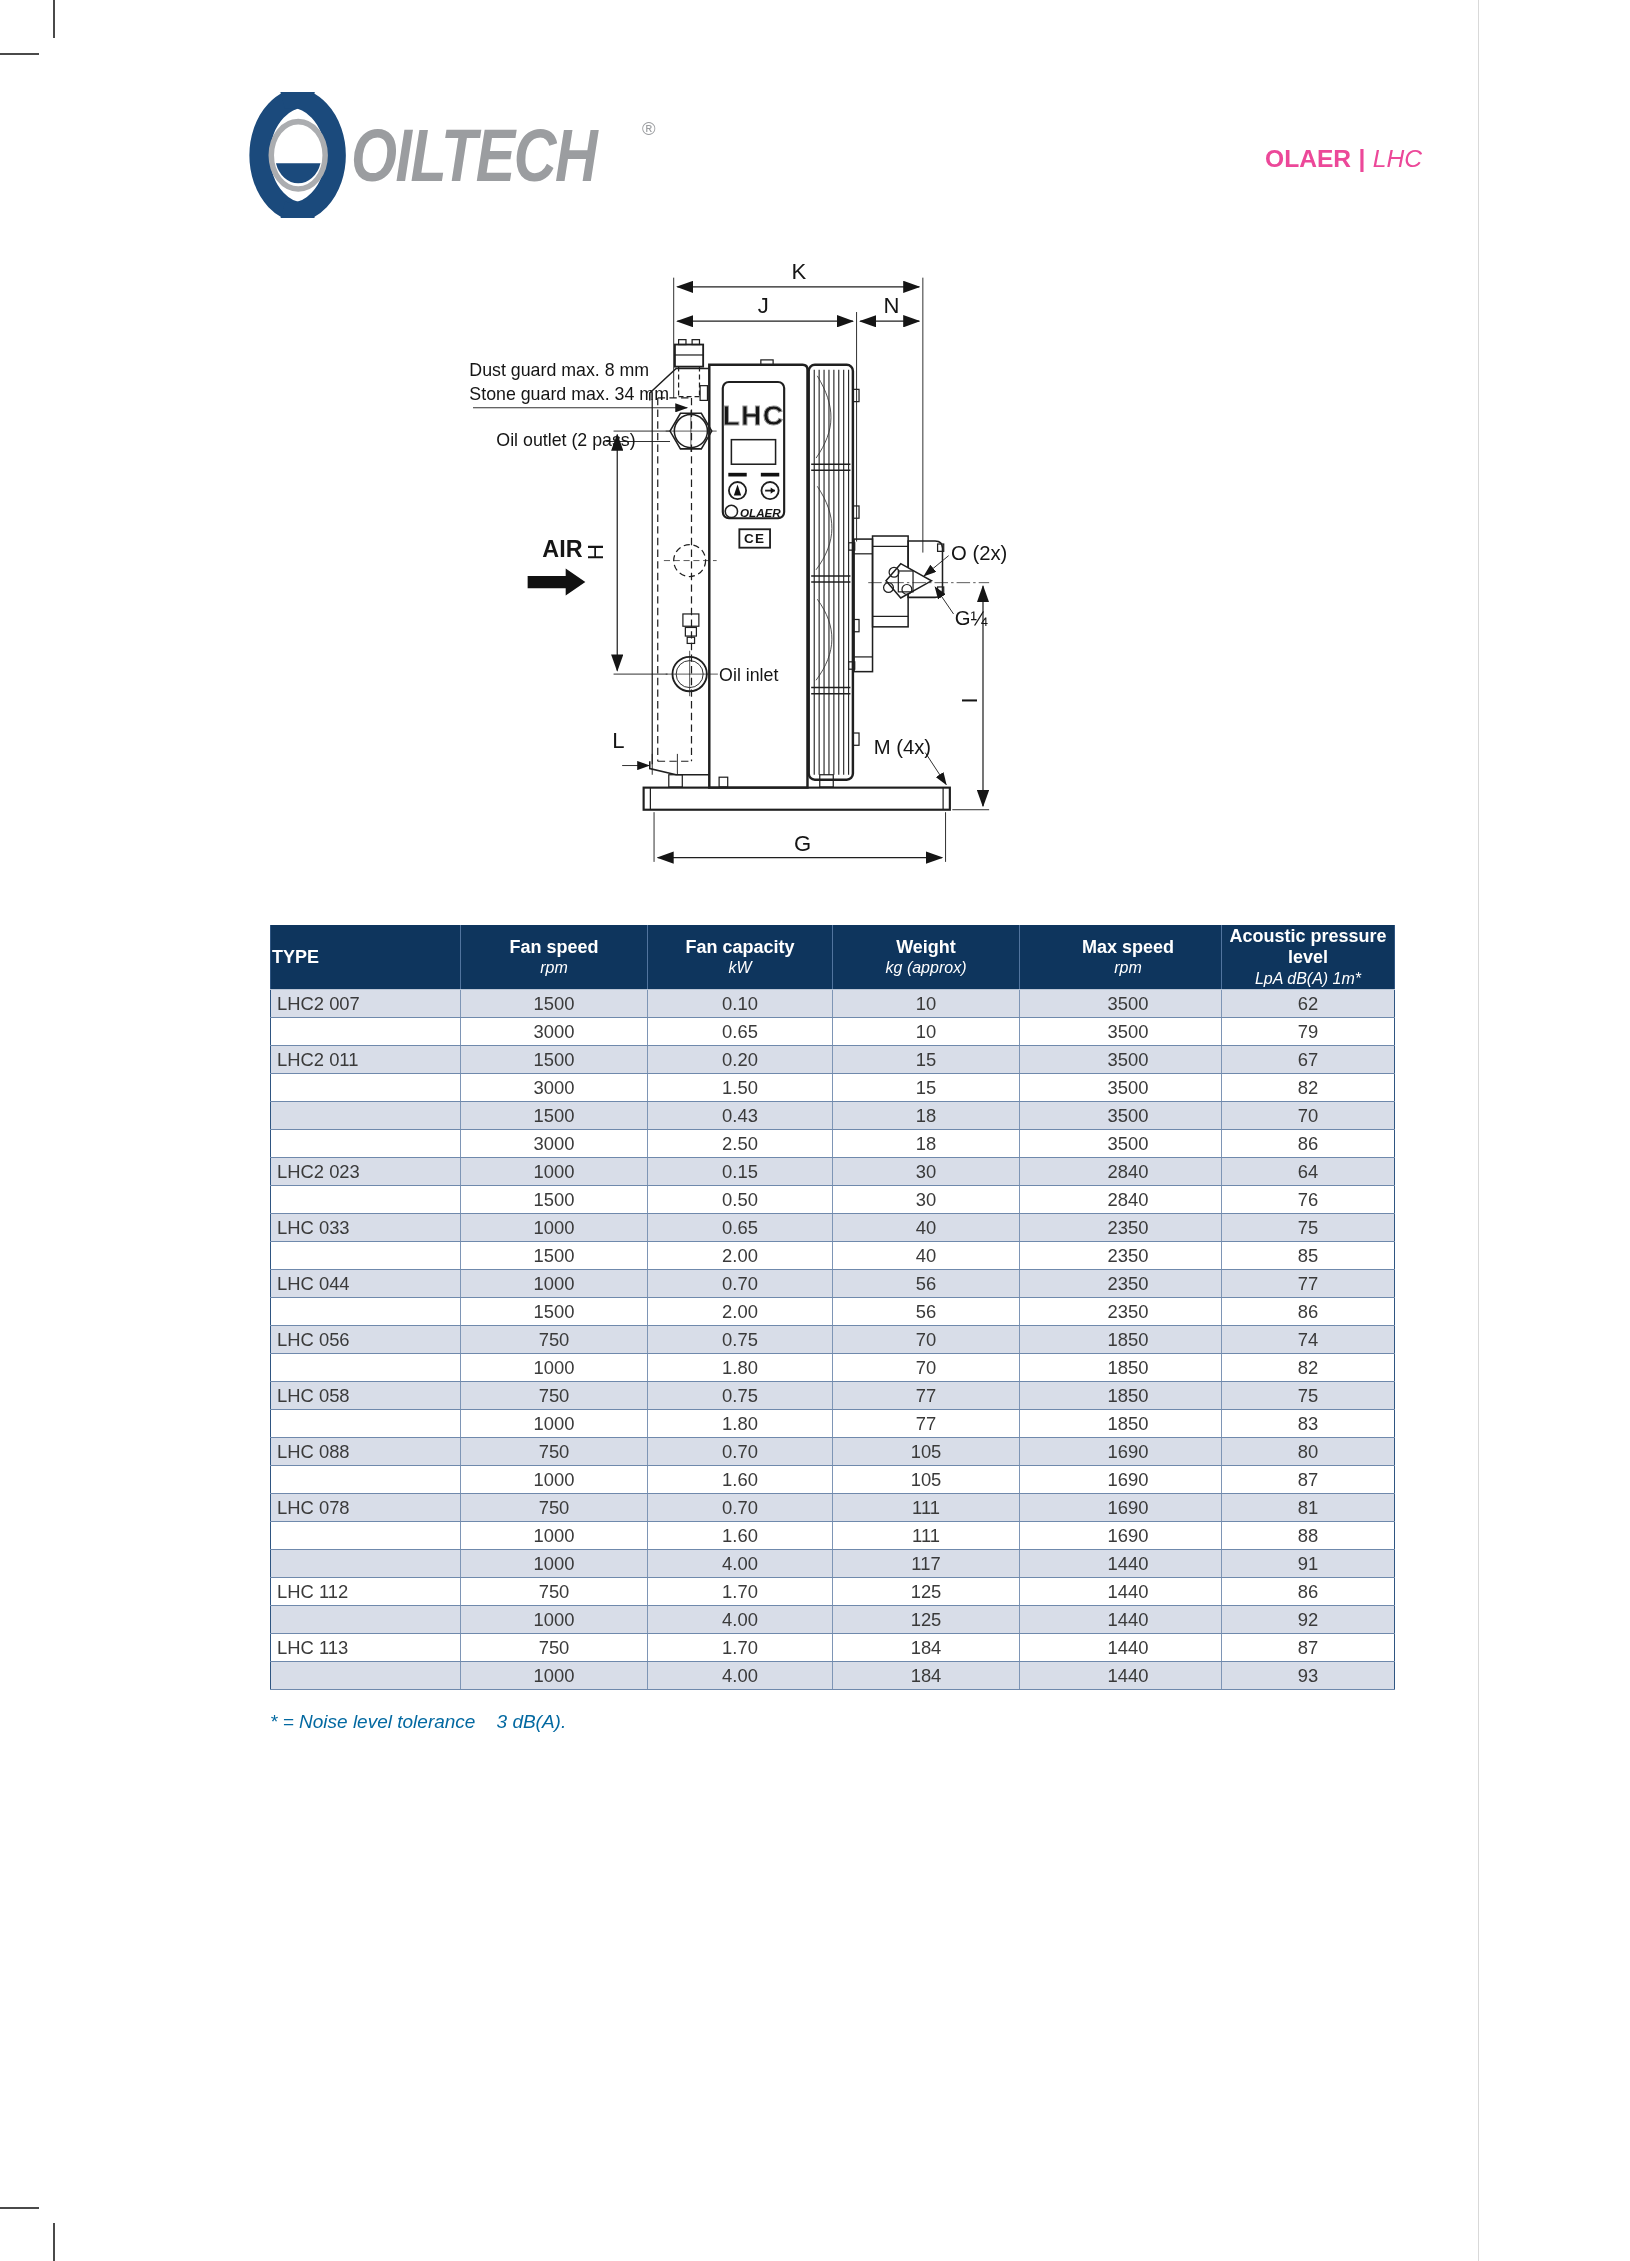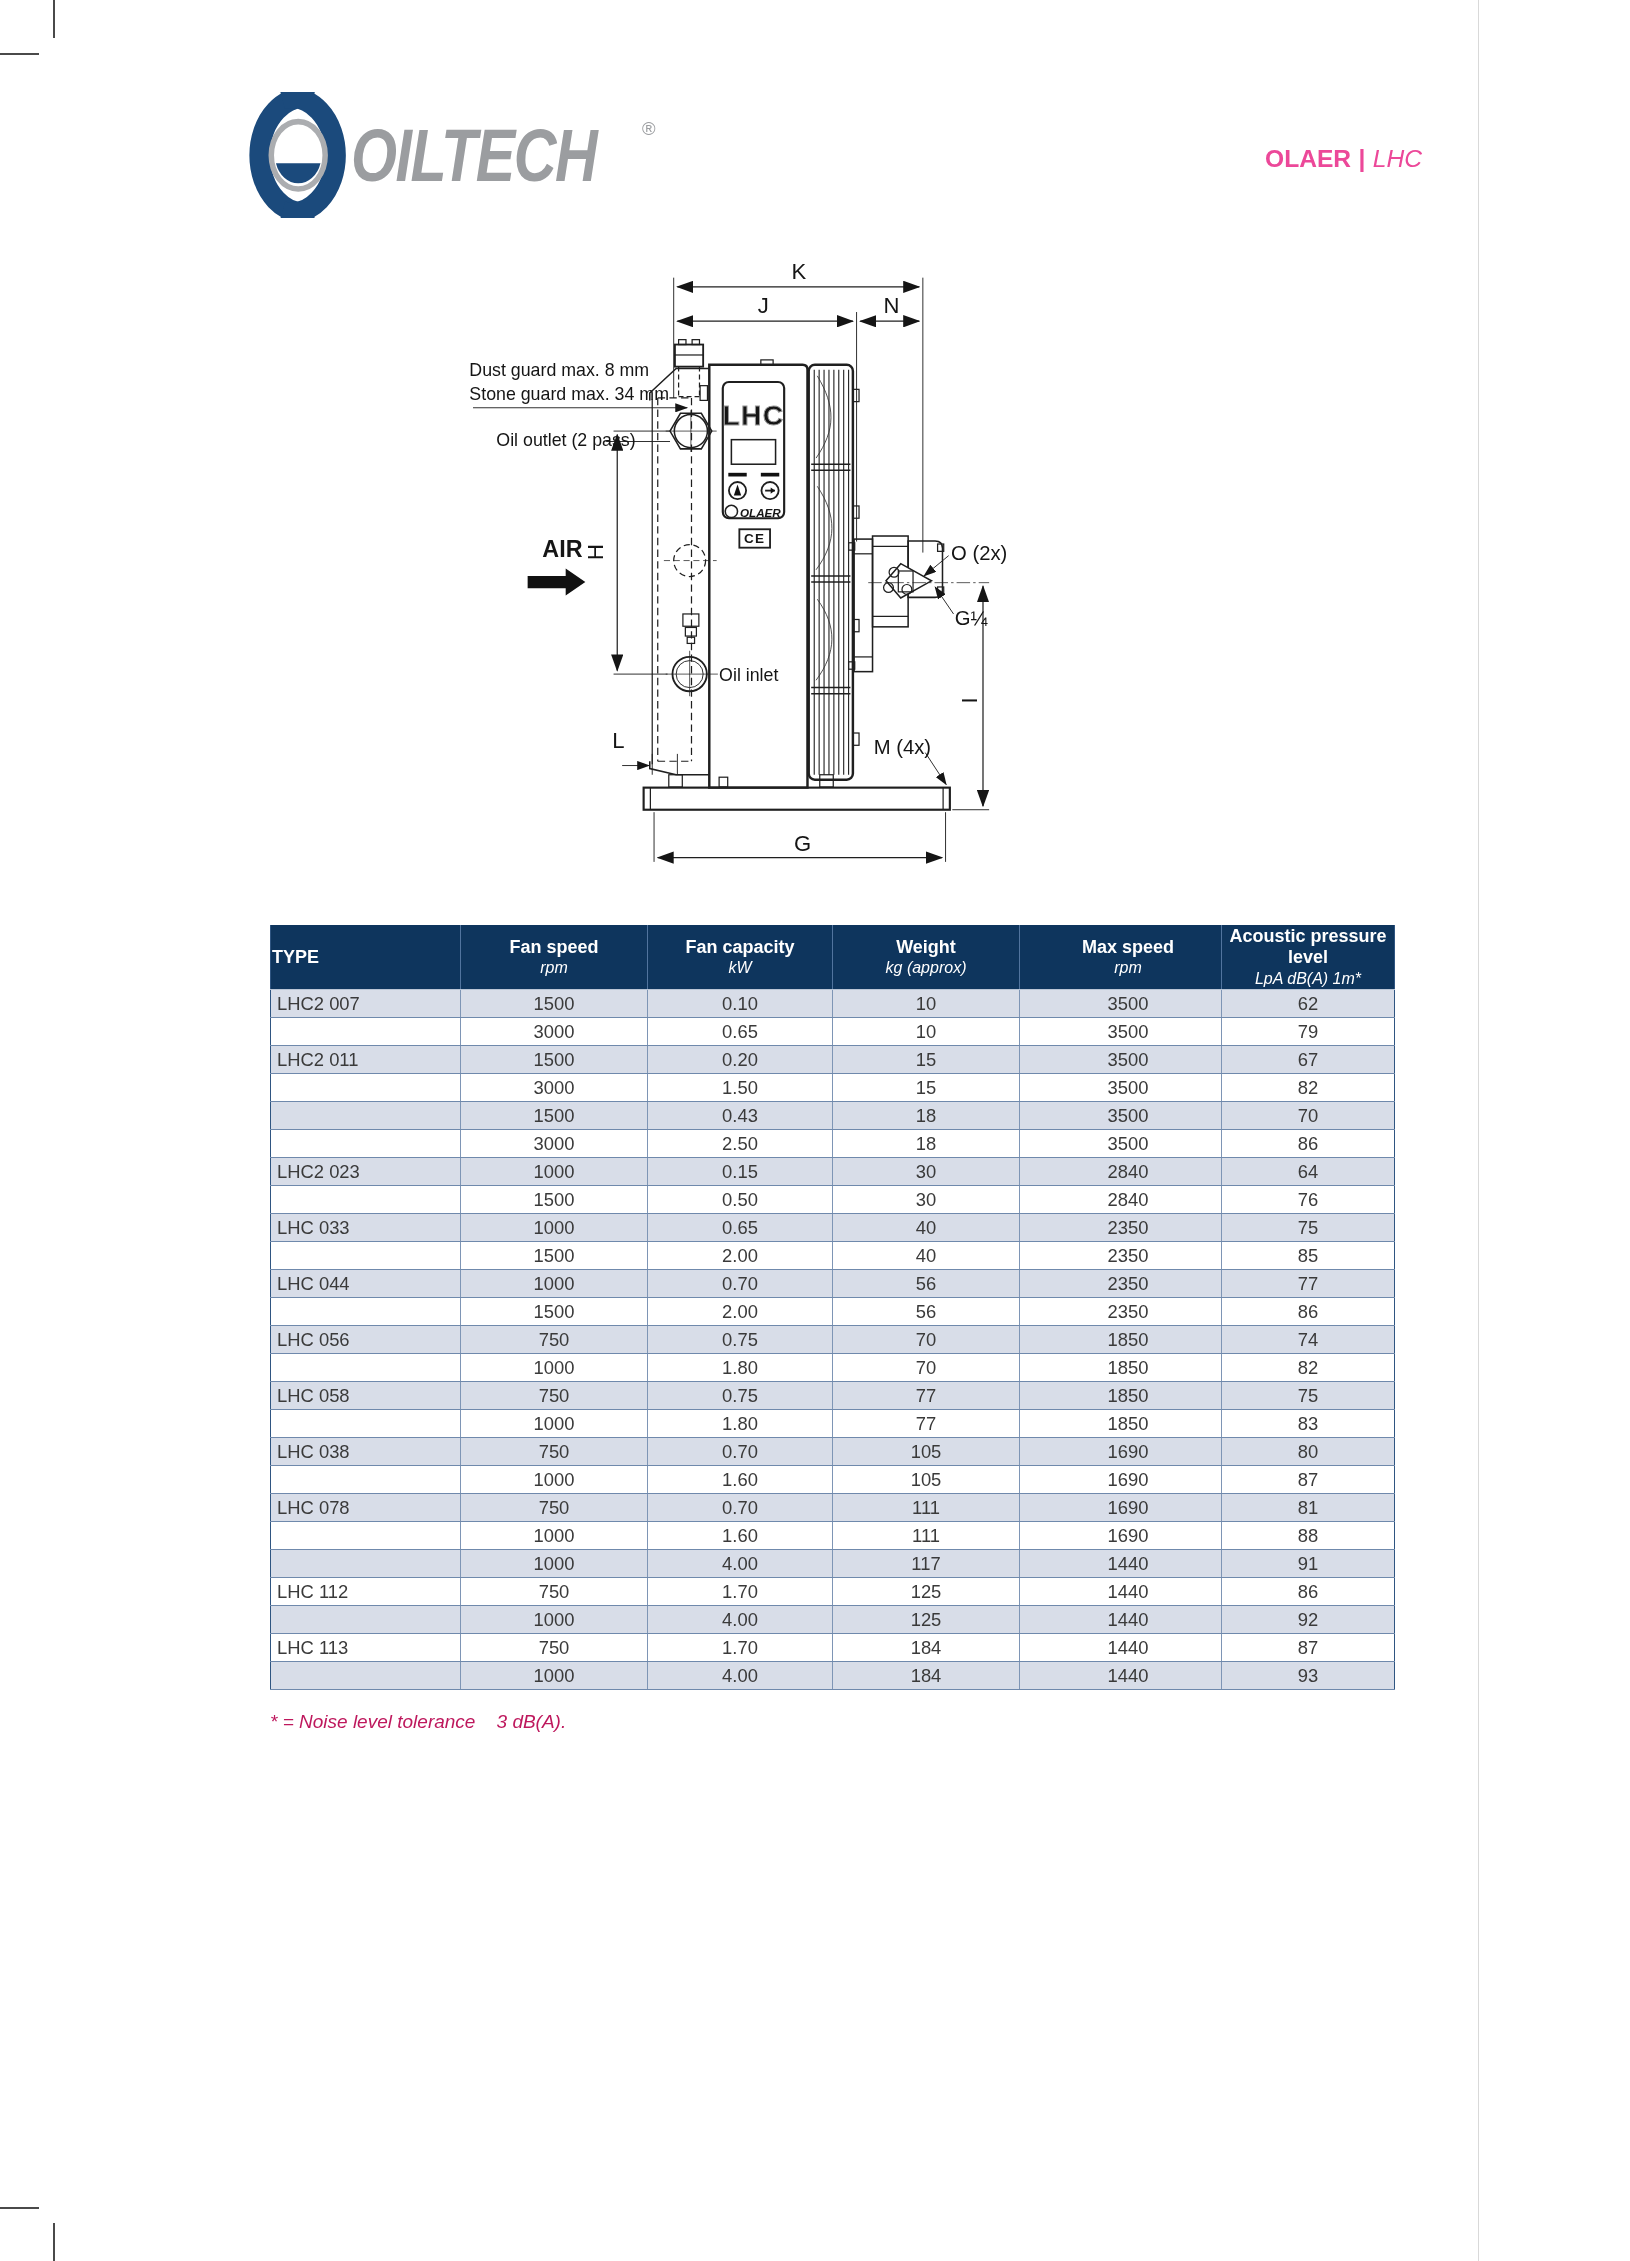--- a/index.html
+++ b/index.html
@@ -53,21 +53,21 @@
   table.spec th.c0{text-align:left;}
   table.spec th{text-align:center;}
   table.spec tbody td{height:25px;text-align:center;color:#3A3A3A;font-size:18.4px;
                       border-right:1.2px solid #7E95B5;border-bottom:1.2px solid #6F89AC;}
   table.spec tbody td:last-child{border-right:none;}
   table.spec tbody td.c0{text-align:left;padding-left:6px;}
   table.spec tbody tr:nth-child(odd){background:#D8DDE8;}
   table.spec tbody tr:nth-child(even){background:#ffffff;}
   
   .footnote{position:absolute;left:270px;top:1711px;font-style:italic;font-size:19px;
-            color:#be185d;white-space:pre;}
+            color:#0369a1;white-space:pre;}
 </style>
 </head>
 <body>
 
 <div class="page">
 
   <div class="crop cm-tl-v"></div>
   <div class="crop cm-tl-h"></div>
   <div class="crop cm-tr-v"></div>
   <div class="crop cm-tr-h"></div>
@@ -416,21 +416,21 @@
           </tr>
           <tr>
             <td class="c0"></td>
             <td class="c1">1000</td>
             <td class="c2">1.80</td>
             <td class="c3">77</td>
             <td class="c4">1850</td>
             <td class="c5">83</td>
           </tr>
           <tr>
-            <td class="c0">LHC 038</td>
+            <td class="c0">LHC 088</td>
             <td class="c1">750</td>
             <td class="c2">0.70</td>
             <td class="c3">105</td>
             <td class="c4">1690</td>
             <td class="c5">80</td>
           </tr>
           <tr>
             <td class="c0"></td>
             <td class="c1">1000</td>
             <td class="c2">1.60</td>

